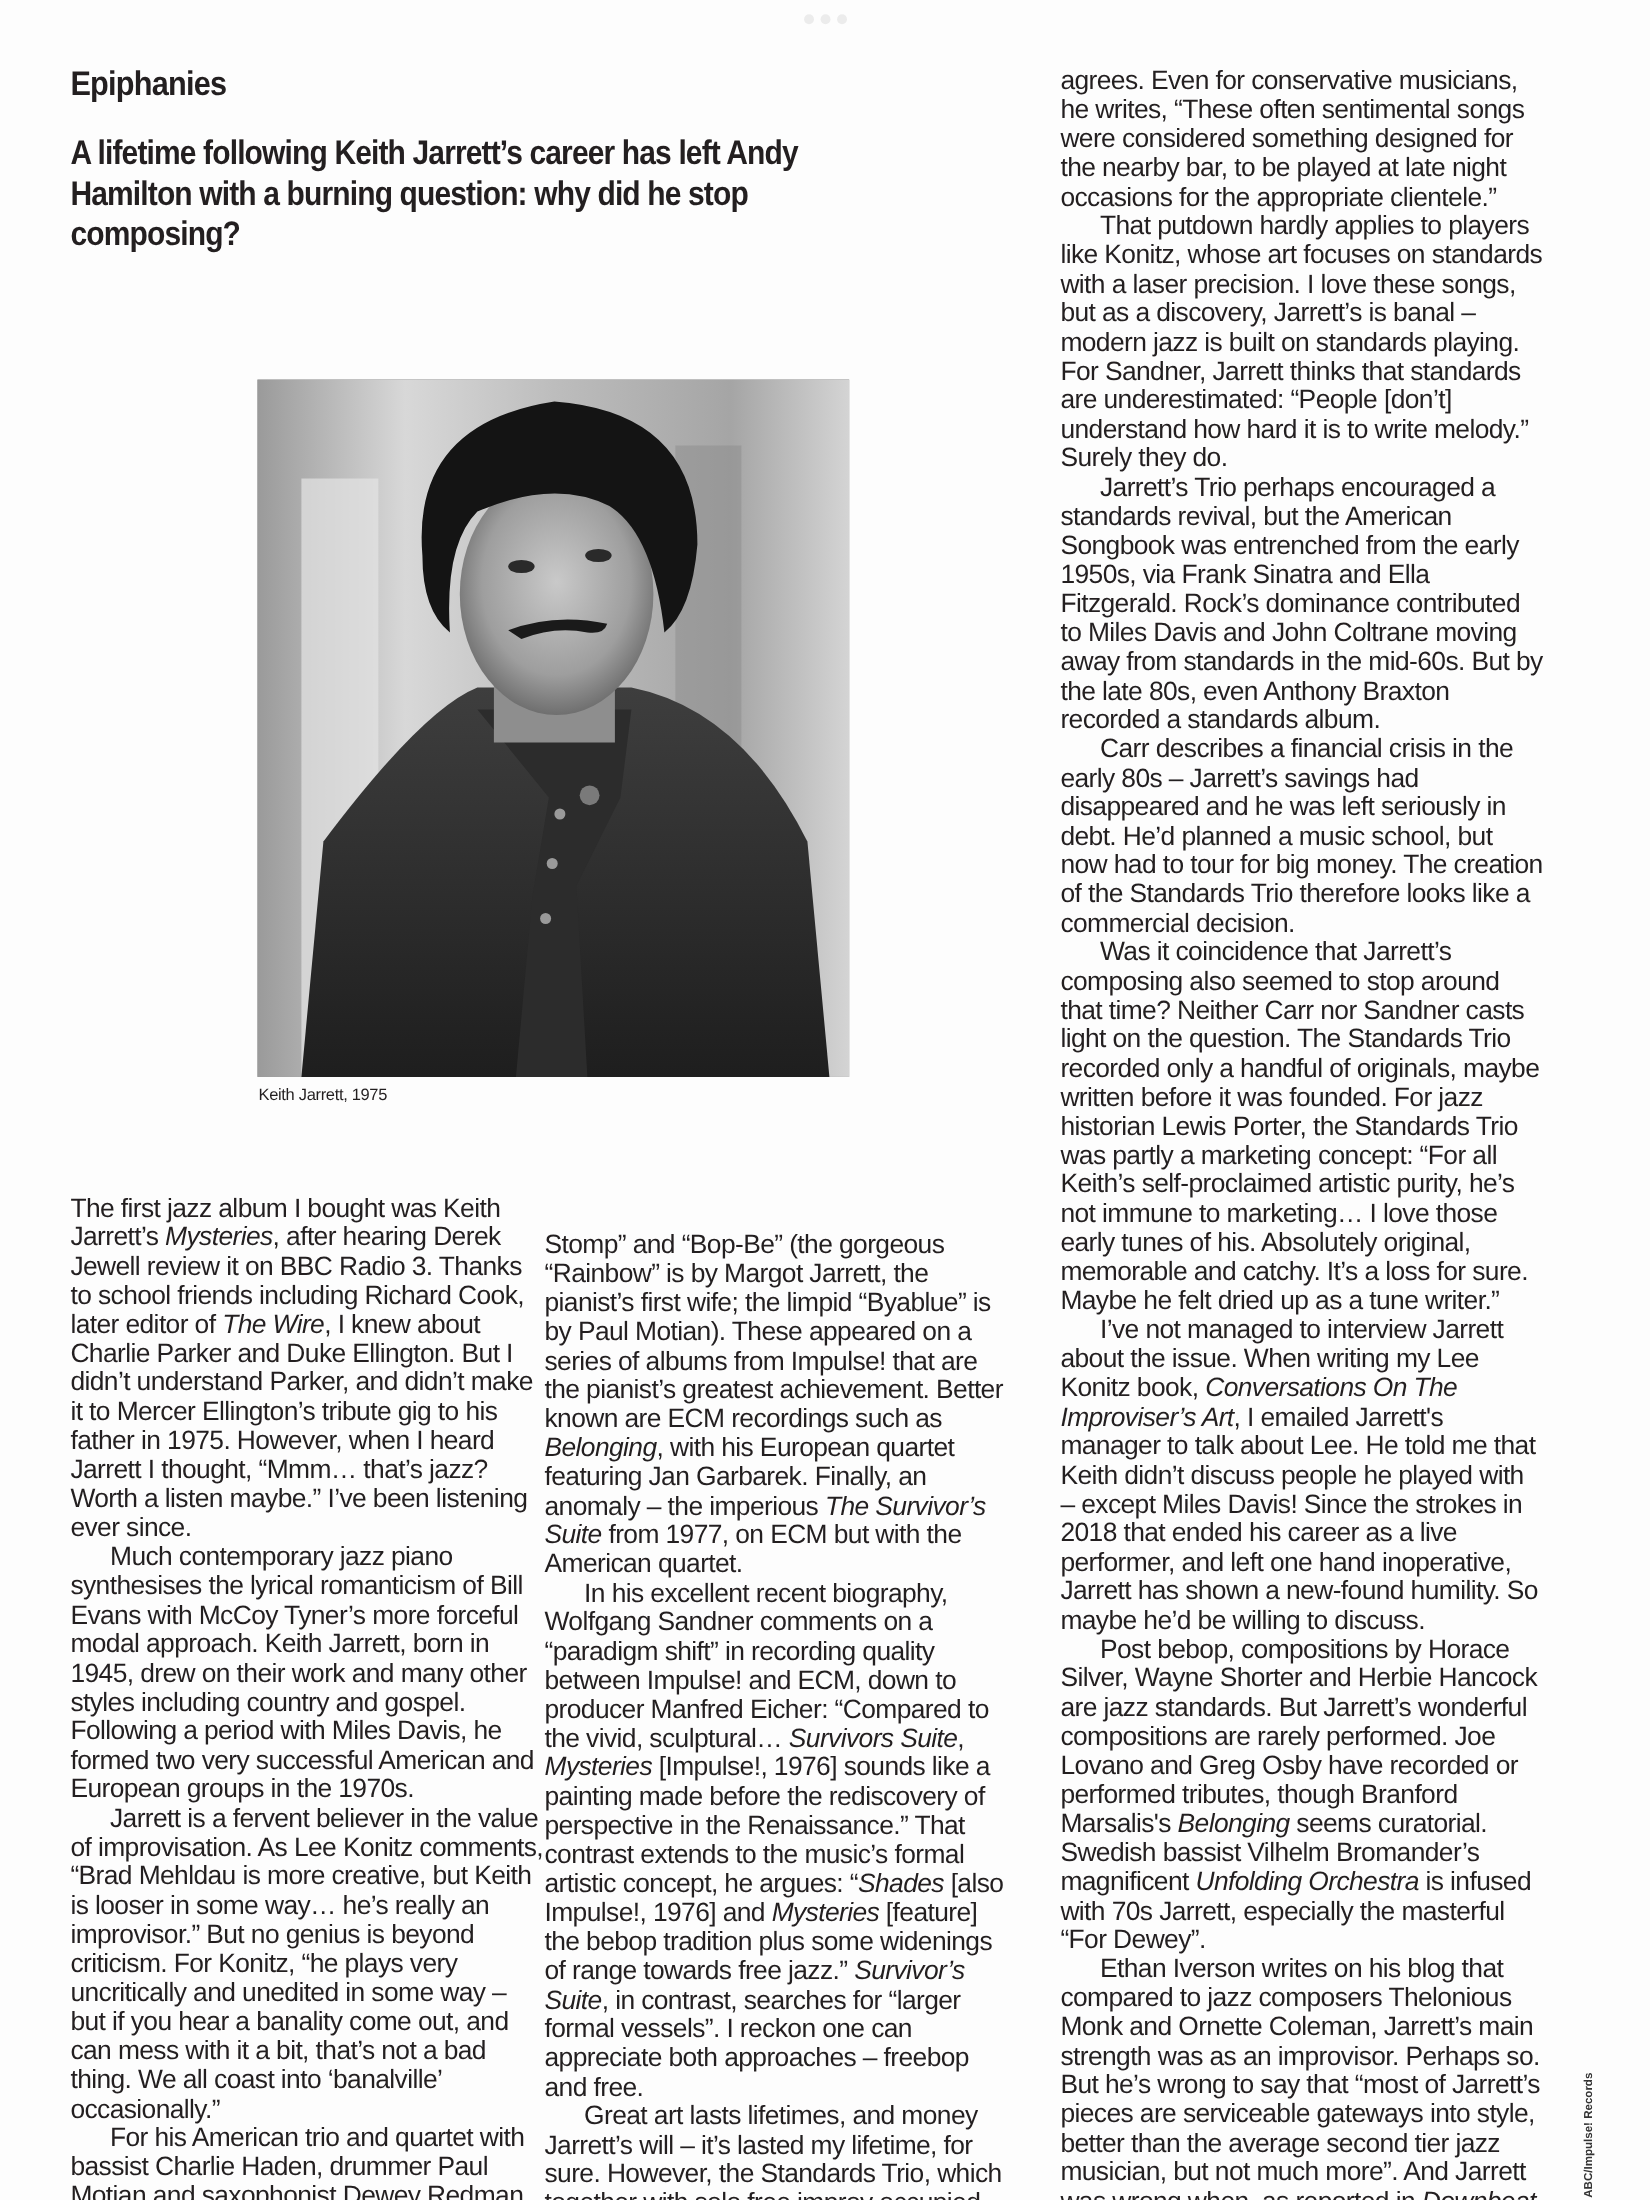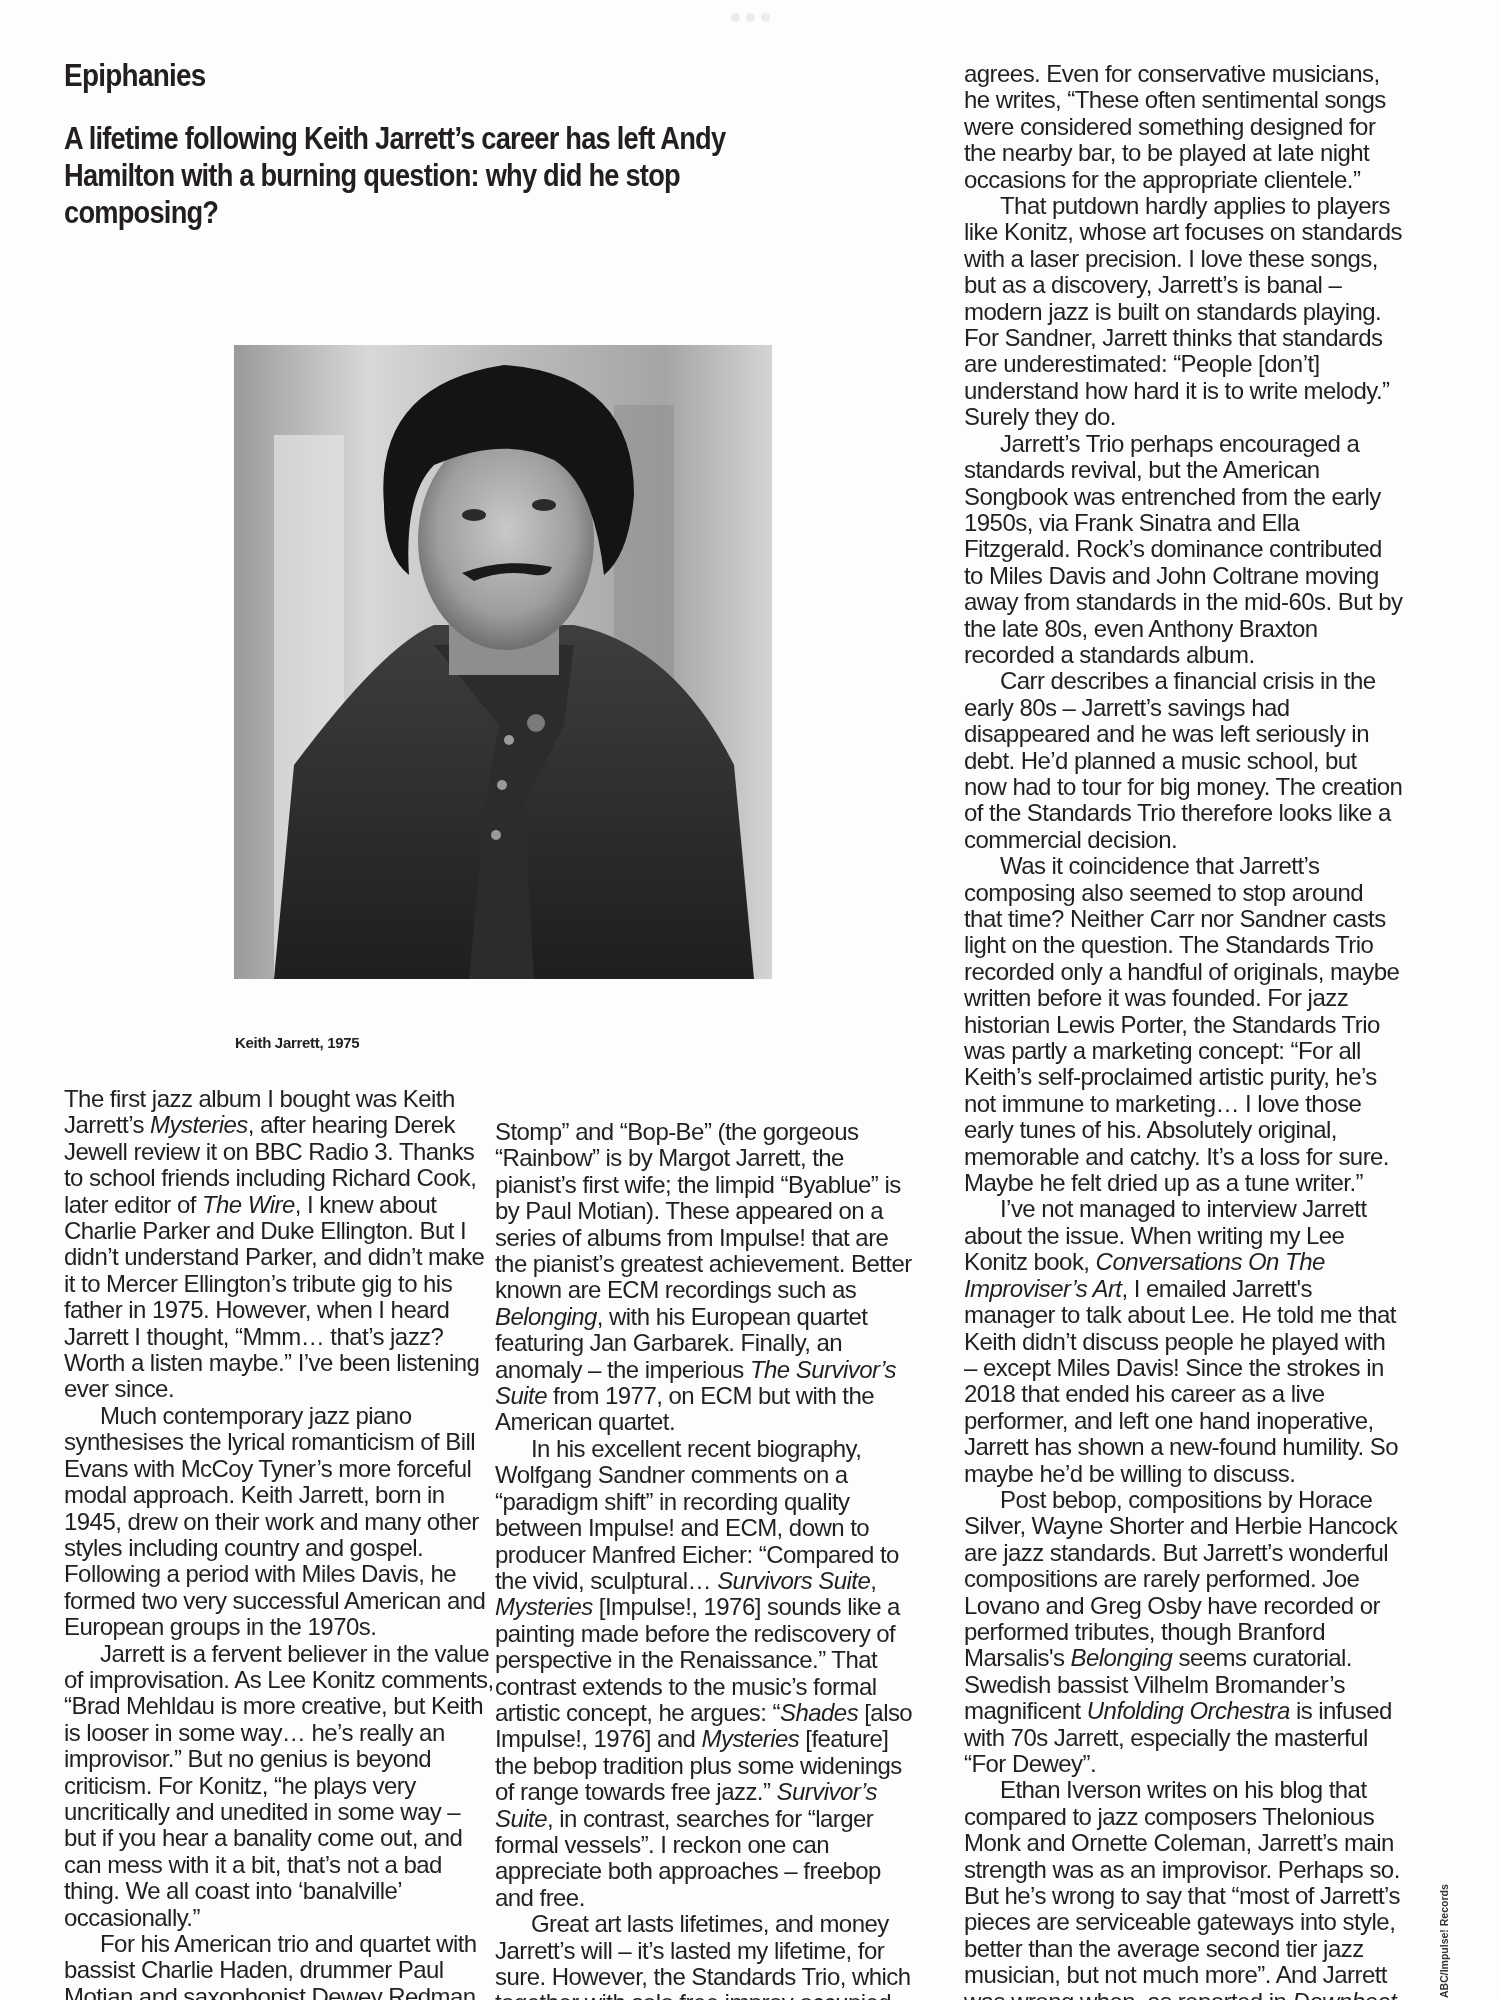--- a/index.html
+++ b/index.html
@@ -7,21 +7,21 @@
   body { position: relative; font-family: "Liberation Sans", sans-serif; color: #231f20; }
 
   .page-dots { position: absolute; top: 13px; left: 731px; display: flex; gap: 6px; }
   .page-dots span { width: 9px; height: 9px; border-radius: 50%; background: #ececec; display: block; }
 
   .section-label { position: absolute; left: 64px; top: 58px; font-size: 31px; font-weight: bold; letter-spacing: -0.8px; transform: scaleX(0.9); transform-origin: left; }
   .standfirst { position: absolute; left: 64px; top: 120px; width: 760px; font-size: 31px; line-height: 37px; font-weight: bold; letter-spacing: -0.9px; transform: scaleX(0.88); transform-origin: left; }
 
   .photo { position: absolute; left: 234px; top: 345px; width: 538px; height: 634px; overflow: hidden; background: #888; }
   .photo svg { display: block; width: 100%; height: 100%; }
-  .caption { position: absolute; left: 235px; top: 1034px; font-size: 15px; font-weight: bold; letter-spacing: -0.3px; }
+  .caption { position: absolute; left: 235px; top: 987px; font-size: 15px; font-weight: normal; letter-spacing: -0.3px; }
 
   .col { position: absolute; font-size: 24px; line-height: 26.4px; letter-spacing: -0.55px; color: #231f20; }
   .col p { text-indent: 0; }
   .col p.indent { text-indent: 36px; }
   .col em { font-style: italic; }
   .col-left { left: 64px; top: 1086px; width: 430px; }
   .col-mid  { left: 495px; top: 1119px; width: 430px; }
   .col-right{ left: 964px; top: 61px; width: 440px; }
 
   .bullet { display: inline-block; width: 15px; height: 15px; border-radius: 50%; background: #231f20; vertical-align: -1px; margin: 0 2px; }

